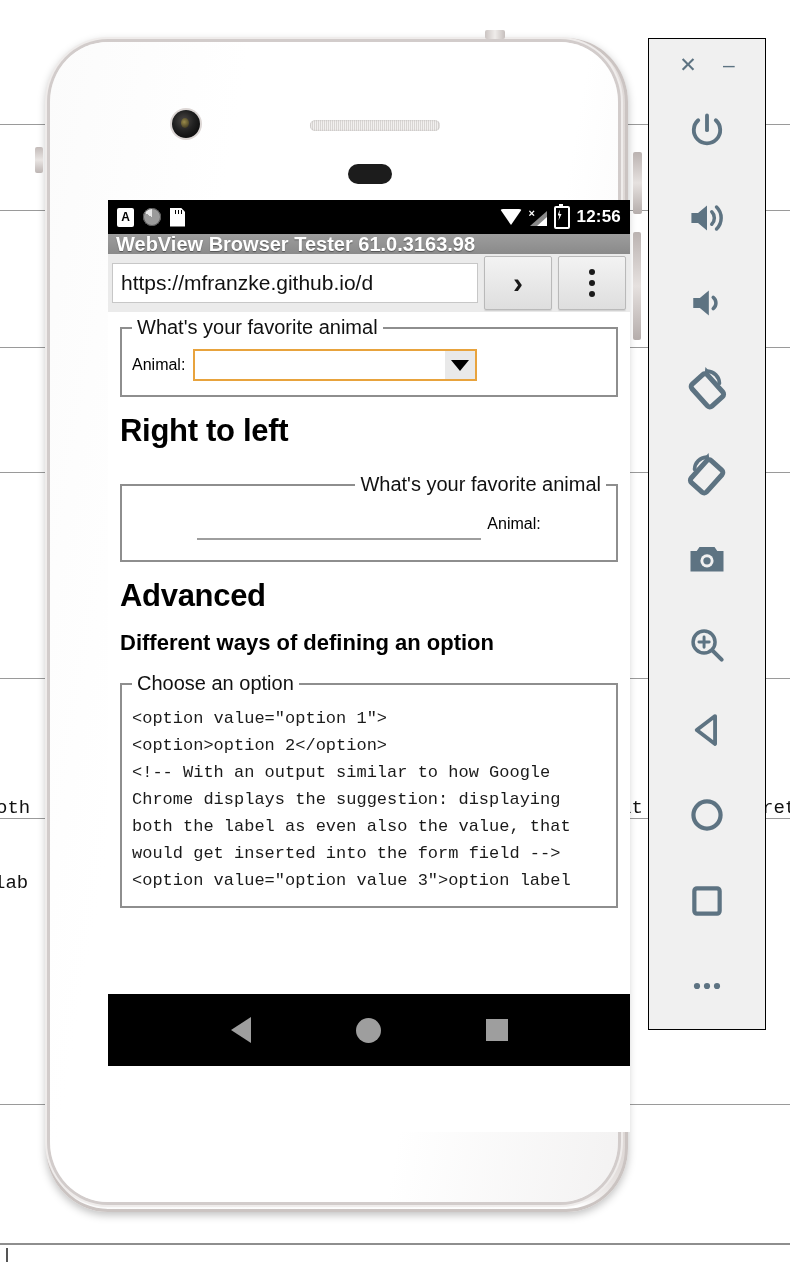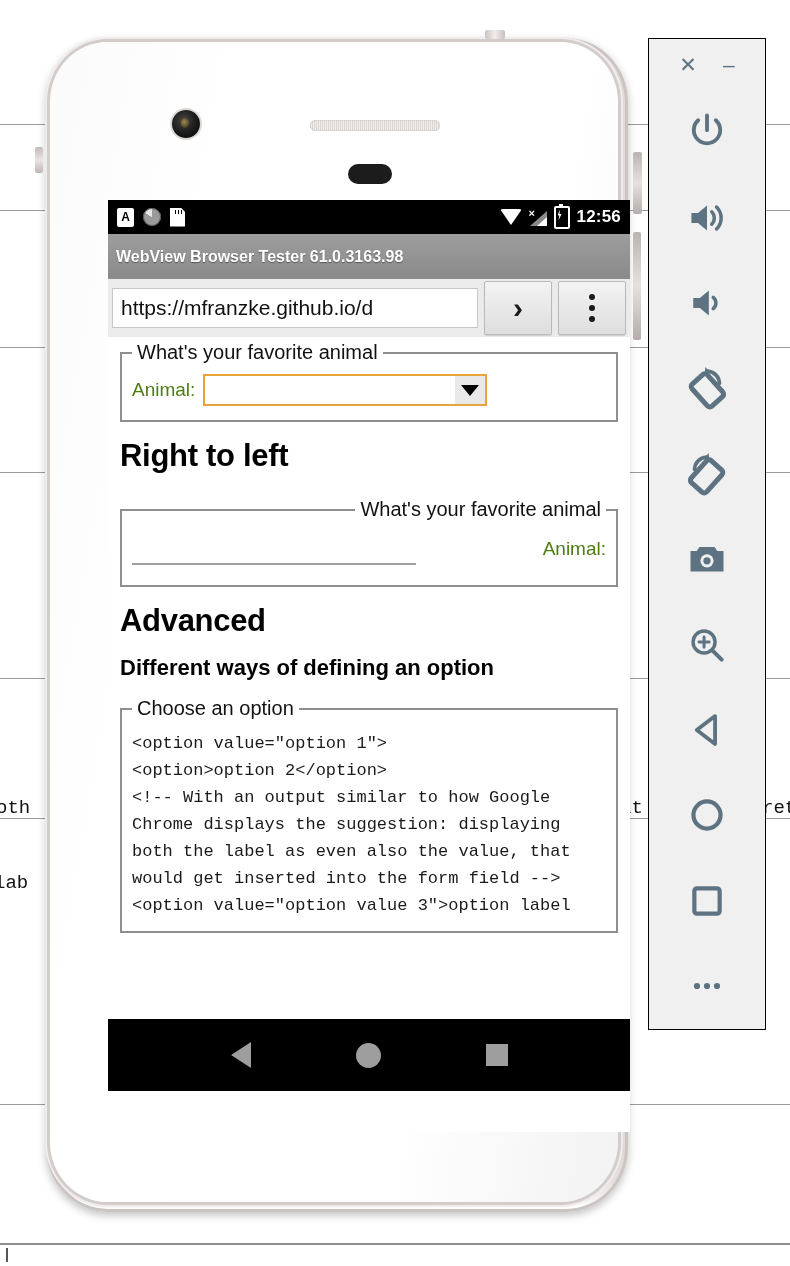--- a/index.html
+++ b/index.html
@@ -91,22 +91,22 @@
      border-left:10px solid transparent;border-bottom:9px solid #fff;}
   .ic-sig .x{position:absolute;left:0;top:-1px;color:#fff;font-size:11px;line-height:1;font-weight:bold;}
   .ic-batt{width:12px;height:19px;border:2px solid #fff;border-radius:2px;position:relative;}
   .ic-batt::before{content:"";position:absolute;left:3px;top:-4px;width:4px;height:2px;background:#fff;}
   .ic-batt::after{content:"";position:absolute;left:2px;top:2px;width:4px;height:11px;background:#fff;
      clip-path:polygon(60% 0,0 55%,45% 55%,25% 100%,100% 42%,50% 42%);}
   #sb-clock{font-size:17px;font-weight:bold;letter-spacing:.2px;}
 
   
   #apptitle{
-    height:45px;background:linear-gradient(180deg,#9d9d9d,#8a8a8a);
-    color:#fff;font-size:16px;font-weight:bold;display:flex;align-items:center;padding-left:8px;
+    height:20px;background:linear-gradient(180deg,#9d9d9d,#8a8a8a);
+    color:#fff;font-size:20px;font-weight:bold;display:flex;align-items:center;padding-left:8px;
     text-shadow:0 1px 1px rgba(0,0,0,.4);
   }
   
   #urlbar{height:58px;background:#ebebeb;display:flex;align-items:center;padding:5px 4px;gap:6px;box-sizing:border-box;}
   #url-input{
     flex:1;height:40px;background:#fff;border:1px solid #c7c7c7;font-size:21px;color:#111;
     display:flex;align-items:center;padding-left:8px;overflow:hidden;white-space:nowrap;box-sizing:border-box;
   }
   .nbtn{
     width:66px;height:52px;background:linear-gradient(180deg,#f3f3f3,#dedede);
@@ -121,34 +121,34 @@
   #webpage{
     height:682px;background:#fff;padding:4px 12px 0 12px;box-sizing:border-box;overflow:hidden;
   }
   h1.sec{font-size:31px;margin:14px 0 24px 0;font-weight:bold;color:#000;letter-spacing:-.3px;}
   h2.sub{font-size:22px;margin:16px 0 16px 0;font-weight:bold;color:#000;}
   fieldset.fs{
     border:2px solid #8e8e8e;margin:0 0 16px 0;padding:6px 10px 12px 10px;
   }
   fieldset.fs > legend{font-size:20px;padding:0 5px;color:#111;}
   .row{display:flex;align-items:center;gap:8px;padding:4px 0 2px 0;}
-  .lbl{font-size:19px;color:#4d7c0f;}
+  .lbl{font-size:16px;color:#000000;}
   .combo{
     width:284px;height:32px;border:2px solid #e8a33d;background:#fff;display:flex;align-items:center;
     justify-content:flex-end;box-sizing:border-box;
   }
   .combo .arrowbox{
     width:30px;height:28px;background:#e9e9e9;display:flex;align-items:center;justify-content:center;
   }
   .combo .arrow{width:0;height:0;border-left:9px solid transparent;border-right:9px solid transparent;
     border-top:11px solid #000;}
   
   fieldset.rtl{direction:rtl;}
   fieldset.rtl > legend{text-align:right;}
-  .rtl-row{display:flex;flex-direction:row;align-items:center;justify-content:space-between;padding:6px 0 8px 0;}
+  .rtl-row{display:flex;flex-direction:row;align-items:center;justify-content:center;padding:6px 0 8px 0;}
   .rtl-input{
     width:284px;height:30px;border:none;border-bottom:2px solid #9e9e9e;background:#fff;margin-right:6px;
   }
   
   fieldset.code > legend{font-size:20px;}
   pre.code{
     margin:4px 0 0 0;font-family:"Liberation Mono","DejaVu Sans Mono",monospace;
     font-size:17px;line-height:27px;color:#1a1a1a;white-space:pre;overflow:hidden;
   }
 

